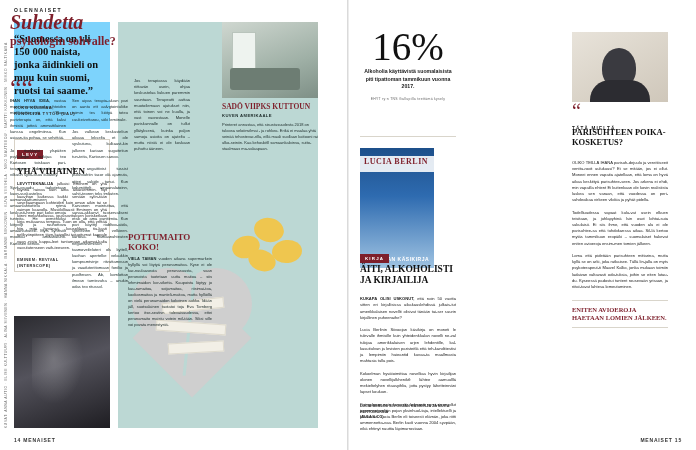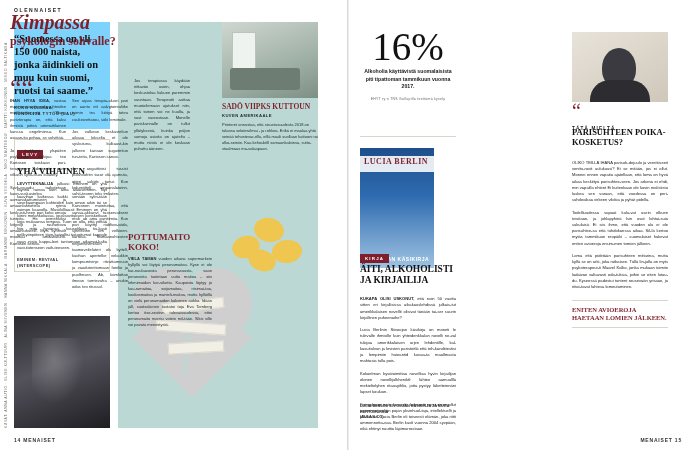--- a/index.html
+++ b/index.html
@@ -427,21 +427,21 @@
 (INTERSCOPE)</div>
       </div>
     </div>
 
     <div class="photo-band"></div>
     <div class="sidecredit">KUVAT: ANNA AUTIO · ELISE KULTTUURI · ALINA SIIVENEN · HANNA NIKKALA · MARIANNE MIKKONEN · KUVA VIIVIHILA · NIKO MAUTEEDU · MARTTI KUKKONEN · MIKKO SALTIKAMA</div>
 
     <div class="teal"></div>
 
     <div class="feature-title">
-      <span class="l1">Kimpassa</span>
+      <span class="l1">Suhdetta</span>
       <span class="l2">psykologin sohvalle?</span>
     </div>
 
     <div class="bigquote">““</div>
 
     <div class="fcol fc1"><b>IHAN HYVÄ IDEA,</b><span style="white-space:pre-line"> vastaa moni terapeutti, sukusuhteiden mielikäyttämystä Skero parivterapia on, että kaksi ihmistä jotteä ammattilainen kanssa ongelmiinsa. Kun asiaan-tia pohaa, se selvittää.
 
 Jo itsekkyisi ylspäiten psykologin tarkijaa teo Kartosen toiskaan pari-terapinsa edetessä parin vilkuun syvk-osuu kulatety.
 
 Syvk-osuudu tarkotetaan kuon-vuskustelea aamanakattumiseen ja amaanlahtiottelu rytmä keskusti-heen pari koko omoja tunteita. He ovmerikiksi kiityviljt ja ruuhottova amaanluhuteill. Myts kyhnsiilt moottau amaahuluhti. Kartosen kertoo.</span></div>

